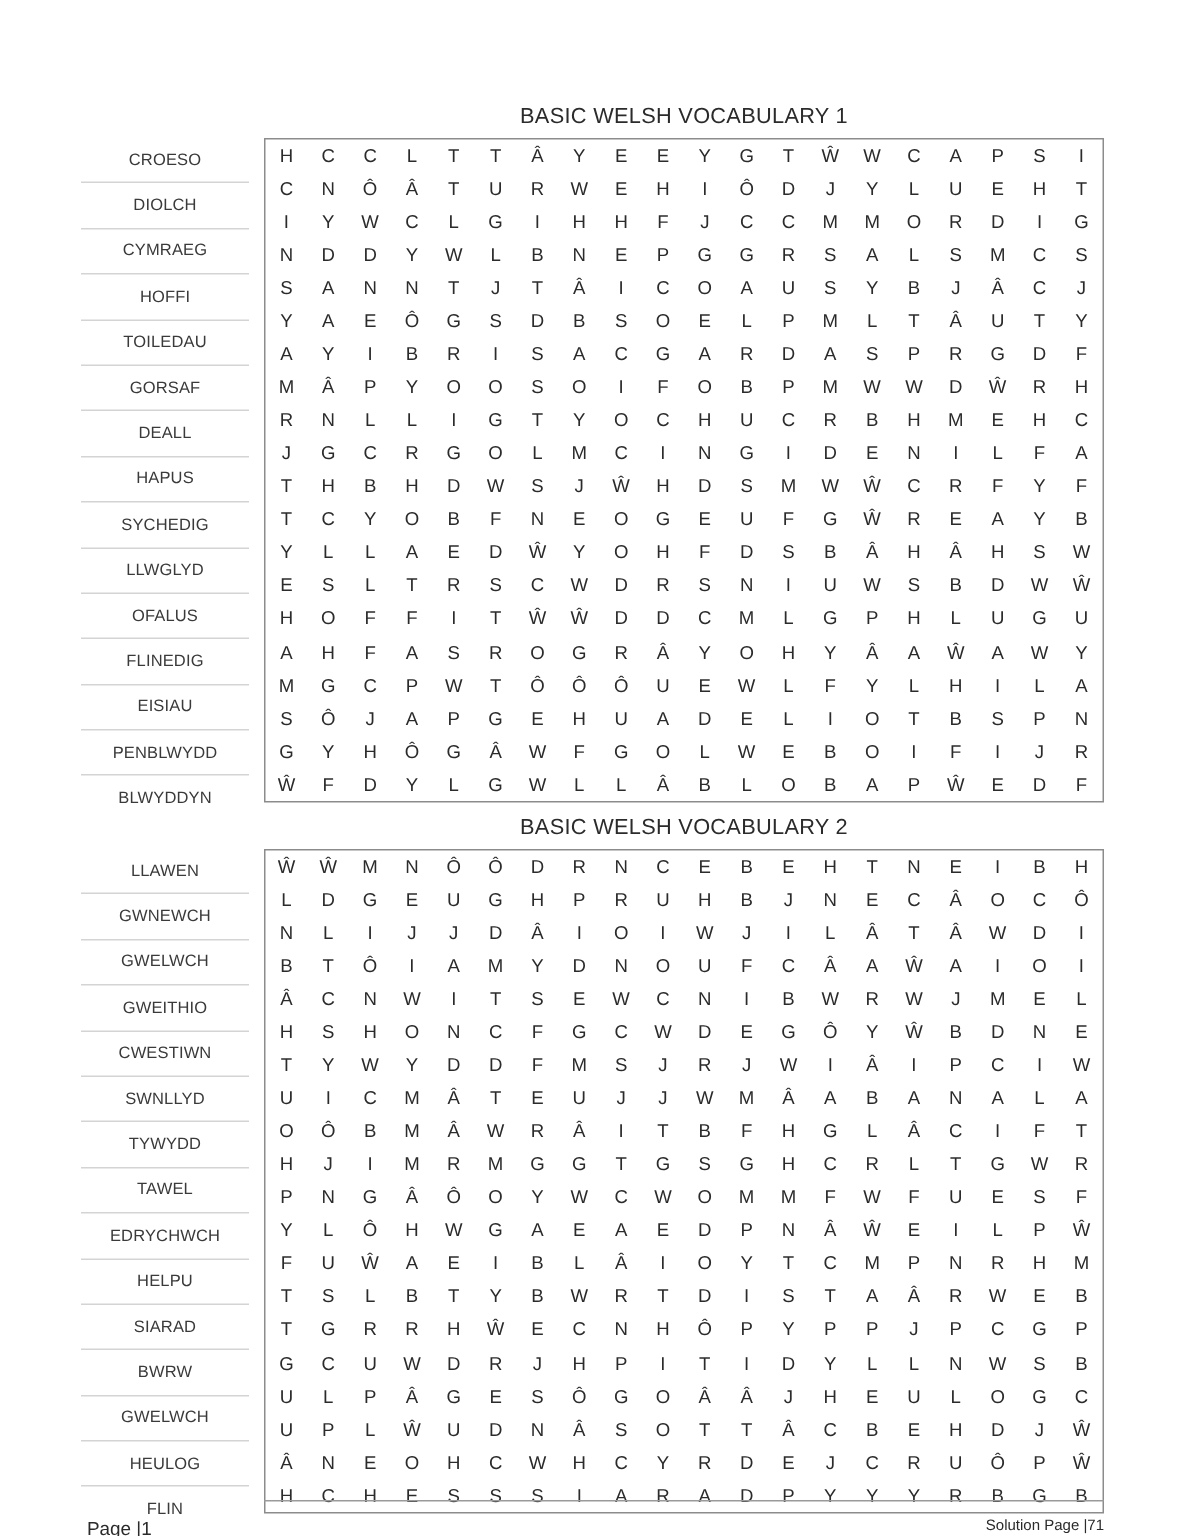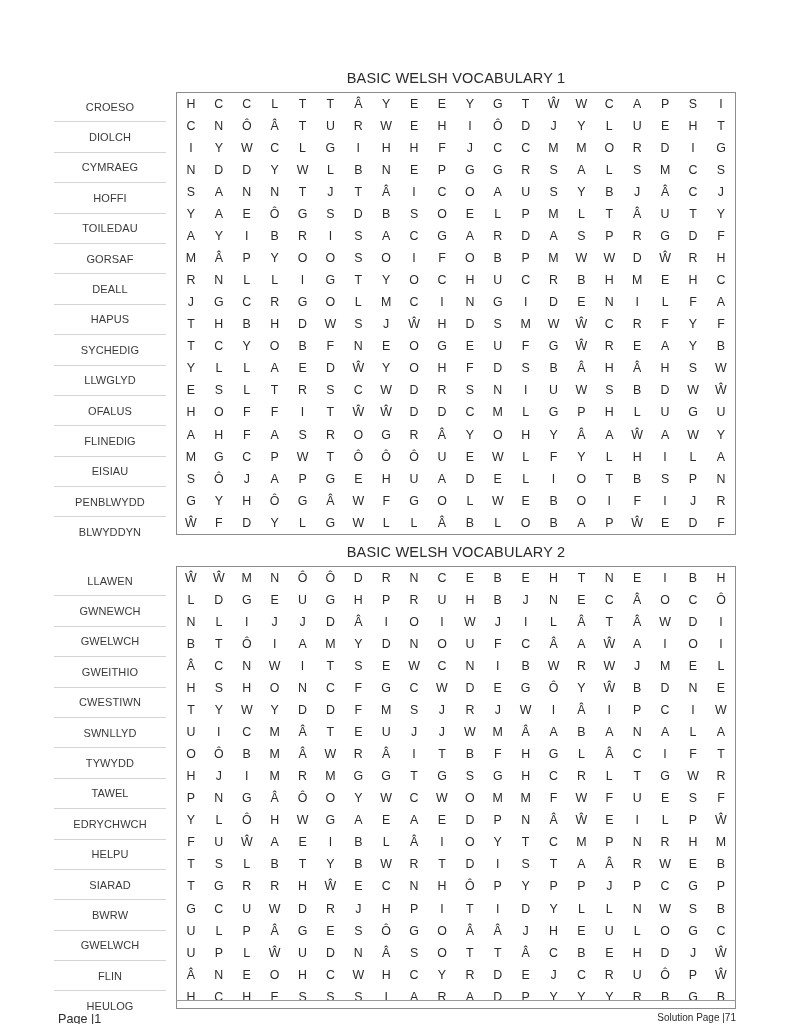--- a/index.html
+++ b/index.html
@@ -676,24 +676,24 @@
             <tr>
               <td>SIARAD</td>
             </tr>
             <tr>
               <td>BWRW</td>
             </tr>
             <tr>
               <td>GWELWCH</td>
             </tr>
             <tr>
+              <td>HEULOG</td>
+            </tr>
+            <tr>
               <td>FLIN</td>
-            </tr>
-            <tr>
-              <td>HEULOG</td>
             </tr>
           </tbody>
       </table>
       <div class="grid-wrap">
         <table class="grid">
           <tbody>
               <tr>
                 <td>Ŵ</td>
                 <td>Ŵ</td>
                 <td>M</td>

